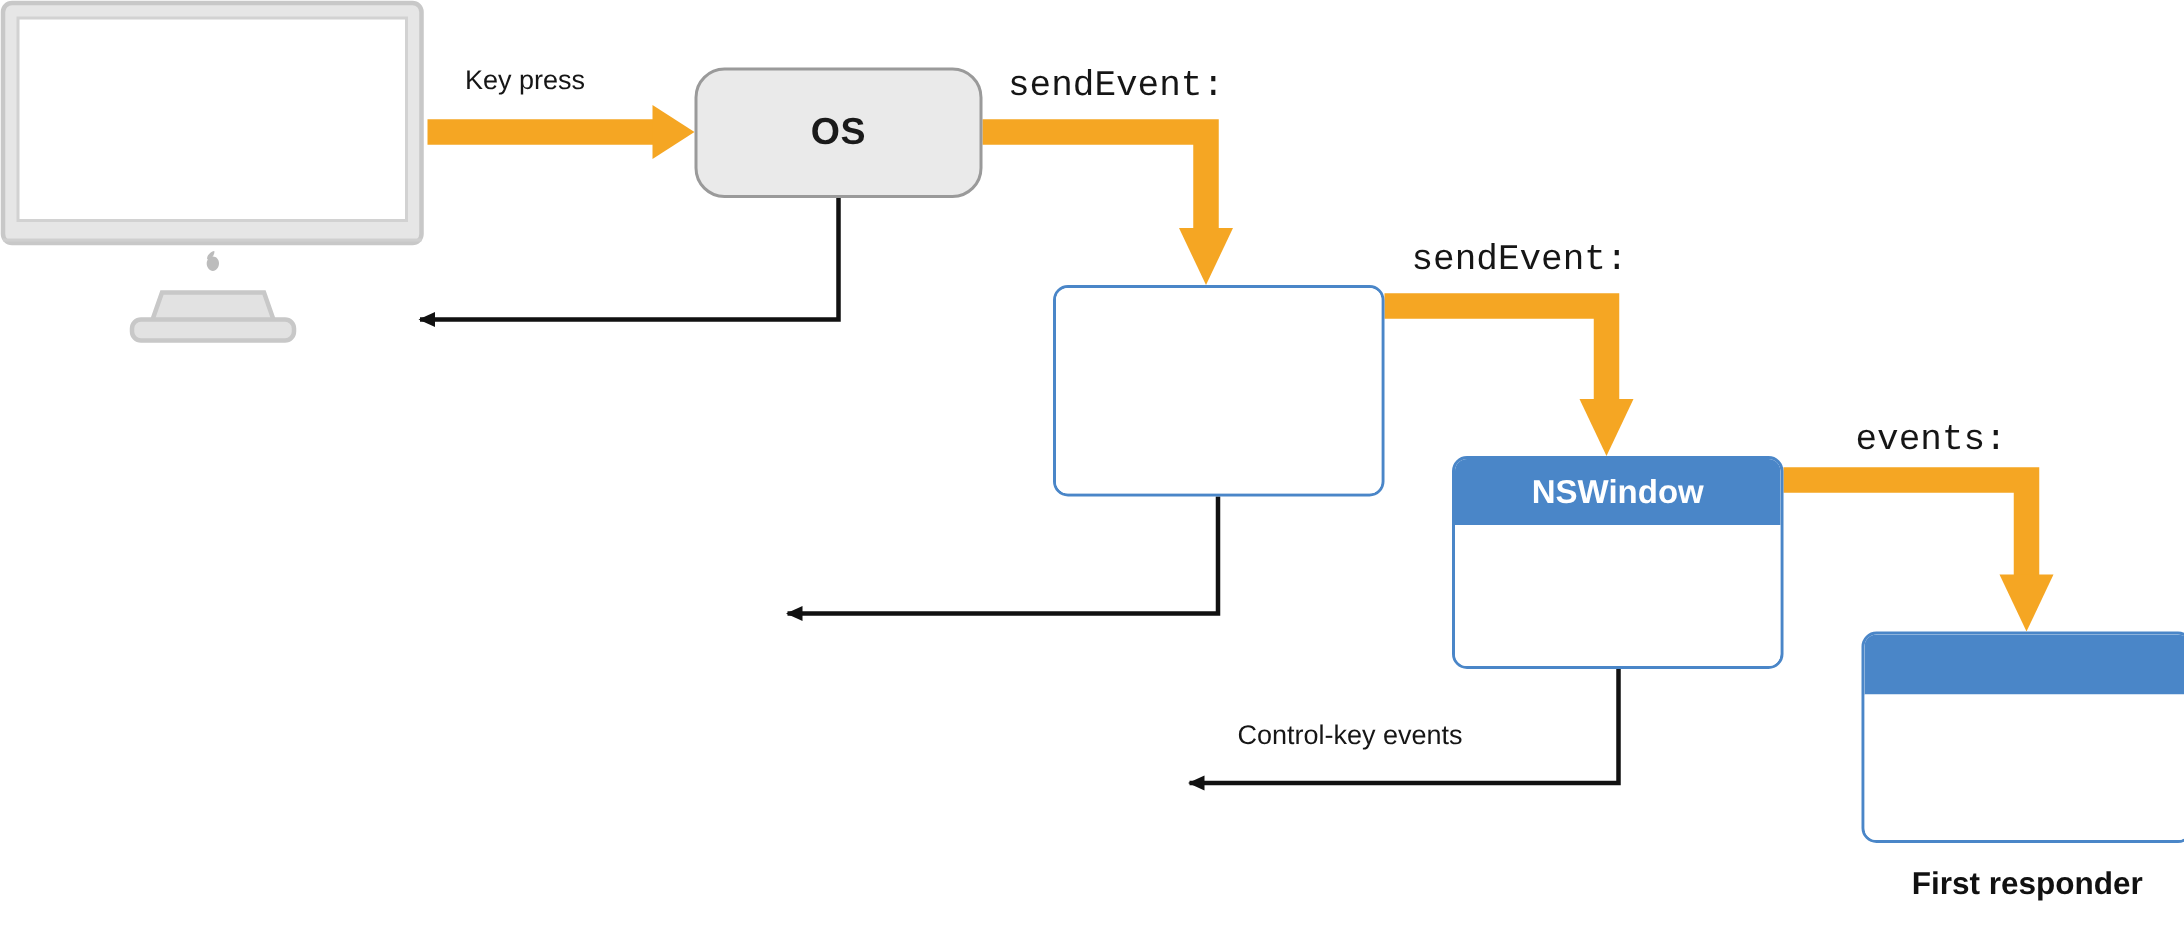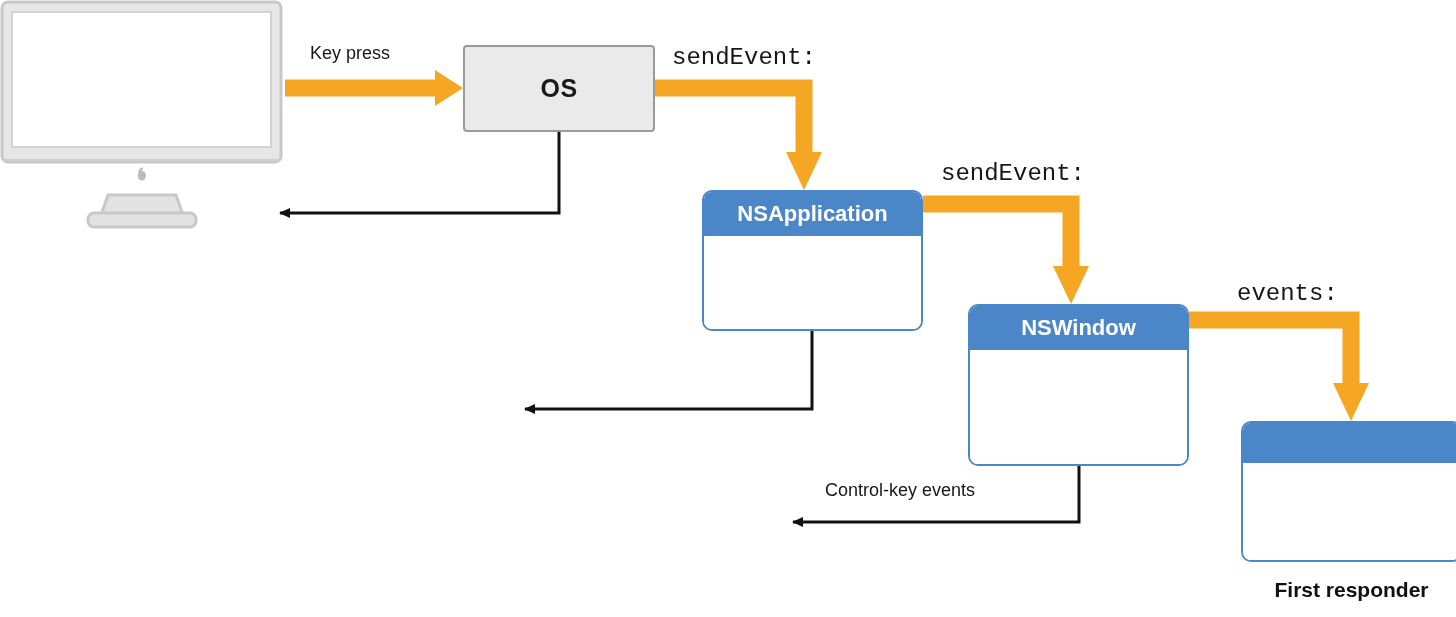--- a/index.html
+++ b/index.html
@@ -32,21 +32,21 @@
   }
 
   
   .os-box {
     left: 463px;
     top: 45px;
     width: 192px;
     height: 87px;
     background: #eaeaea;
     border: 2px solid #9a9a9a;
-    border-radius: 4px;
+    border-radius: 20px;
     display: flex;
     align-items: center;
     justify-content: center;
   }
   .os-label {
     font-size: 25px;
     font-weight: bold;
     color: #1a1a1a;
     letter-spacing: 0.5px;
   }
@@ -77,21 +77,21 @@
   #nsapplication-box {
     left: 702px;
     top: 190px;
     width: 221px;
     height: 141px;
   }
   #nswindow-box {
     left: 968px;
     top: 304px;
     width: 221px;
-    height: 162px;
+    height: 142px;
   }
   #firstresponder-box {
     left: 1241px;
     top: 421px;
     width: 221px;
     height: 141px;
   }
   #firstresponder-box .class-head {
     height: 40px;
     line-height: 40px;
@@ -193,21 +193,20 @@
     <g>
       <path d="M1079,445 L1079,522 L793,522" stroke="#111111" stroke-width="3" fill="none" marker-end="url(#blackArrow)"></path>
     </g>
   </svg>
 
   <div class="node os-box">
     <span class="os-label">OS</span>
   </div>
 
   <div class="node class-box" id="nsapplication-box">
-    <div class="class-head">NSApplication</div>
     <div class="class-body"></div>
   </div>
 
   <div class="node class-box" id="nswindow-box">
     <div class="class-head">NSWindow</div>
     <div class="class-body"></div>
   </div>
 
   <div class="node class-box" id="firstresponder-box">
     <div class="class-head"></div>

